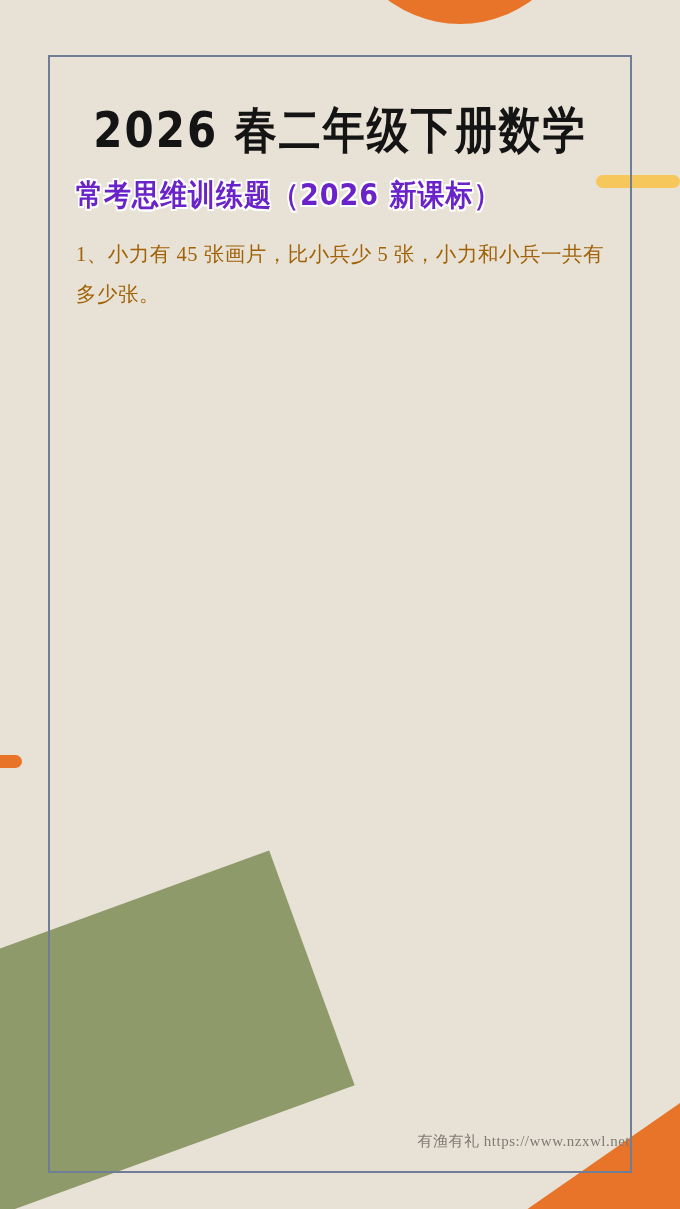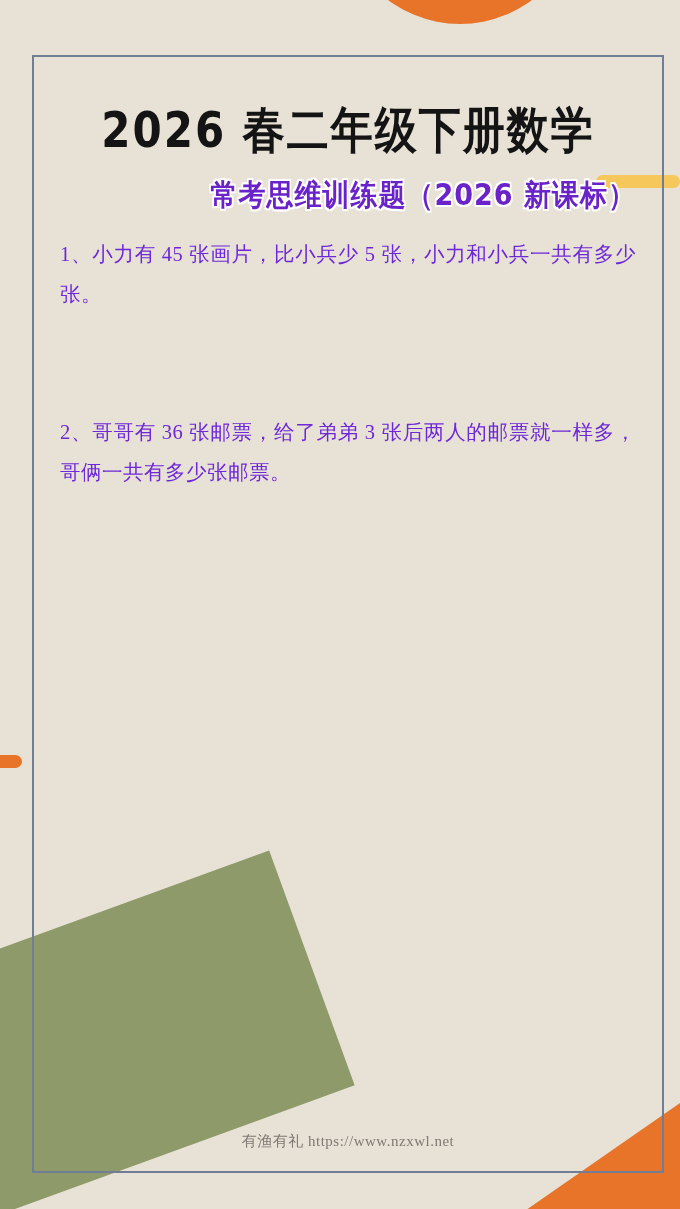--- a/index.html
+++ b/index.html
@@ -59,23 +59,23 @@
     bottom: -40px;
     width: 230px;
     height: 160px;
     background: #e8742a;
     clip-path: polygon(100% 0, 100% 100%, 0 100%);
   }
 
   
   .sheet {
     position: absolute;
-    left: 32px;
+    left: 48px;
     top: 55px;
-    width: 632px;
+    width: 584px;
     height: 1118px;
     box-sizing: border-box;
     border: 2px solid #6f7d96;
     background: rgba(232, 226, 214, 0.0);
     padding: 30px 26px 0 26px;
   }
 
   .title-main {
     font-family: "DejaVu Sans", sans-serif;
     font-weight: bold;
@@ -83,56 +83,56 @@
     letter-spacing: 2px;
     color: #141414;
     text-align: center;
     line-height: 1.2;
     margin: 14px 0 6px 0;
     white-space: nowrap;
     transform: scaleY(1.18);
     transform-origin: center top;
   }
   .title-sub-wrap {
-    text-align: right;
+    text-align: left;
     margin: 26px 0 22px 0;
   }
   .title-sub {
     display: inline-block;
     font-family: "DejaVu Sans", sans-serif;
     font-weight: bold;
     font-size: 27px;
     color: #6a23c8;
     letter-spacing: 1px;
     white-space: nowrap;
     transform: scaleY(1.1);
     text-shadow:
       -1.5px 0 #ffffff, 1.5px 0 #ffffff, 0 -1.5px #ffffff, 0 1.5px #ffffff,
       -1.5px -1.5px #ffffff, 1.5px -1.5px #ffffff, -1.5px 1.5px #ffffff, 1.5px 1.5px #ffffff;
   }
 
   .problem {
     font-family: "Liberation Serif", "DejaVu Serif", serif;
     font-size: 20.5px;
-    color: #6d28d9;
+    color: #a16207;
     line-height: 1.95;
     letter-spacing: 0.5px;
     text-align: justify;
-    margin: 16px 0 6px 0;
+    margin: 0 0 6px 0;
   }
   .gap-1 { height: 76px; }
   .gap-2 { height: 86px; }
   .gap-3 { height: 60px; }
 
   .footer {
     position: absolute;
     left: 0;
     right: 0;
     bottom: 20px;
-    text-align: center;
+    text-align: right;
     font-family: "Liberation Serif", "DejaVu Serif", serif;
     font-size: 15px;
     color: #7d7a72;
     letter-spacing: 0.5px;
   }
 </style>
 </head>
 <body>
 
 <div class="deco-top-arc"></div>
@@ -145,20 +145,19 @@
 
   <div class="title-main">2026 春二年级下册数学</div>
 
   <div class="title-sub-wrap">
     <span class="title-sub">常考思维训练题（2026 新课标）</span>
   </div>
 
   <p class="problem">1、小力有 45 张画片，比小兵少 5 张，小力和小兵一共有多少张。</p>
   <div class="gap-1"></div>
 
-  <p class="problem">2、哥哥有 36 张邮票，给了弟弟 3 张后两人的邮票就一样多，哥俩一共有多少张邮票。</p>
   <div class="gap-2"></div>
 
   <div class="gap-3"></div>
 
 
   <div class="footer">有渔有礼 https://www.nzxwl.net</div>
 </div>
 
 </body></html>

